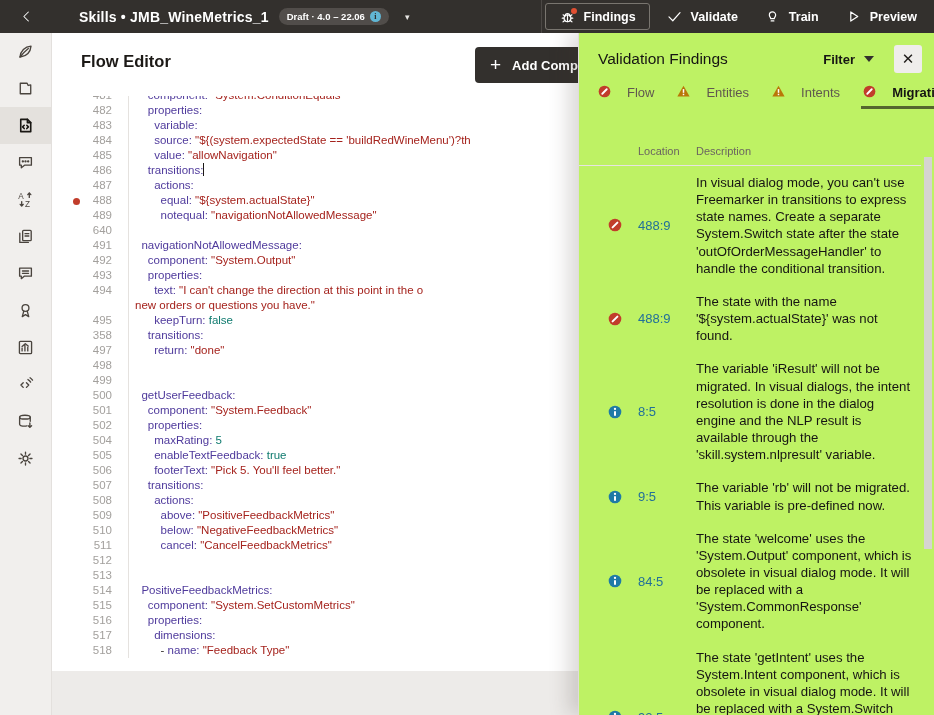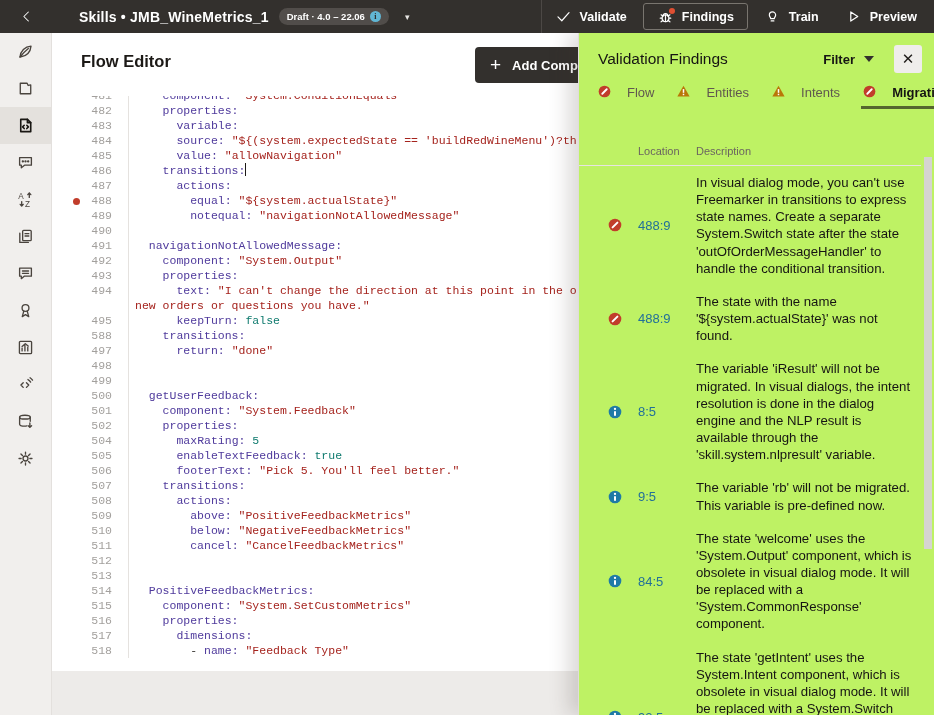--- a/index.html
+++ b/index.html
@@ -41,21 +41,21 @@
   
   .main-header { position:absolute; left:52px; top:33px; right:0; height:63px; background:#fff; z-index:2; }
   .page-title { position:absolute; left:29px; top:19px; font-size:16.5px; font-weight:bold; color:#1c1916; }
   .add-btn { position:absolute; left:475px; top:47px; height:36px; width:152px; background:#33302d;
     border-radius:4px; color:#fff; display:flex; align-items:center; gap:11px; padding:0 15px;
     font-size:13px; font-weight:bold; z-index:4; cursor:pointer; white-space:nowrap; overflow:hidden; }
   .add-plus { font-size:19px; font-weight:normal; }
 
   
   .editor { position:absolute; left:52px; top:96px; width:526px; bottom:0; overflow:hidden;
-    background:#fff; font-family:Liberation Mono, monospace; font-size:11.5px; line-height:15px; z-index:1; }
+    background:#fff; font-family:Liberation Sans, sans-serif; font-size:11.5px; line-height:15px; z-index:1; }
   .code-lines { margin-top:-8px; }
   .code-row { display:flex; height:15px; white-space:pre; }
   .gutter { flex:0 0 76px; width:76px; color:#a3a09d; text-align:right; padding-right:16px; position:relative; }
   .gutter.mark::before { content:''; position:absolute; left:21px; top:4.5px; width:7px; height:7px;
     border-radius:50%; background:#c13d2b; }
   .code-content { flex:1; border-left:1px solid #e5e2df; padding-left:6px; overflow:hidden; }
   .tk-k { color:#4f3a9c;margin-top:36px; } .tk-s { color:#a5231d; } .tk-n { color:#0e7a6e; }
   .tk-b { color:#0e7a6e; } .tk-p { color:#33302d; }
   .cursor { display:inline-block; width:1px; height:13px; background:#1c1916; vertical-align:-2px; }
   .editor-bottom { position:absolute; left:52px; top:671px; width:526px; height:44px; background:#edebe9; z-index:3; }
@@ -101,37 +101,37 @@
         </span>
     </div>
     <div class="tb-title">Skills • JMB_WineMetrics_1</div>
     <div class="badge">
       <span>Draft · 4.0 – 22.06</span>
       <span class="badge-info">i</span>
     </div>
     <div class="tb-caret">▾</div>
     <div class="tb-actions">
         <div class="tb-sep"></div>
-        <div class="tb-btn">
-          <span class="tb-ic">
-            <svg viewBox="0 0 20 20">
-              <path d="M3.5 10.5l4.5 4.5L16.5 5.5"></path>
-            </svg>
-          </span>
-          <span>Validate</span>
-        </div>
         <div class="tb-btn boxed">
           <span class="tb-ic">
             <svg viewBox="0 0 20 20">
               <circle cx="10" cy="12" r="4"></circle>
               <path d="M7.3 9.2a2.7 2.7 0 0 1 5.4 0M10 8.2v7.8M3.8 12h2.2M14 12h2.2M4.8 16.2l2.4-1.8M15.2 16.2l-2.4-1.8M4.8 8l2.4 1.6M15.2 8l-2.4 1.6"></path>
             </svg>
             <span class="notif-dot"></span>
           </span>
           <span>Findings</span>
+        </div>
+        <div class="tb-btn">
+          <span class="tb-ic">
+            <svg viewBox="0 0 20 20">
+              <path d="M3.5 10.5l4.5 4.5L16.5 5.5"></path>
+            </svg>
+          </span>
+          <span>Validate</span>
         </div>
         <div class="tb-btn">
           <span class="tb-ic">
             <svg viewBox="0 0 20 20">
               <path d="M6.3 8.3a3.7 3.7 0 1 1 7.4 0c0 2.1-1.6 2.7-1.6 4.2H7.9c0-1.5-1.6-2.1-1.6-4.2Z"></path>
               <path d="M8.4 15.2h3.2"></path>
             </svg>
           </span>
           <span>Train</span>
         </div>
@@ -262,28 +262,28 @@
     <div class="code-lines">
         <div class="code-row"><div class="gutter">481</div><div class="code-content">    <span class="tk-k">component:</span><span class="tk-s"> "System.ConditionEquals"</span></div></div>
         <div class="code-row"><div class="gutter">482</div><div class="code-content">    <span class="tk-k">properties:</span></div></div>
         <div class="code-row"><div class="gutter">483</div><div class="code-content">      <span class="tk-k">variable:</span></div></div>
         <div class="code-row"><div class="gutter">484</div><div class="code-content">      <span class="tk-k">source:</span><span class="tk-s"> "${(system.expectedState == 'buildRedWineMenu')?th</span></div></div>
         <div class="code-row"><div class="gutter">485</div><div class="code-content">      <span class="tk-k">value:</span><span class="tk-s"> "allowNavigation"</span></div></div>
         <div class="code-row"><div class="gutter">486</div><div class="code-content">    <span class="tk-k">transitions:</span><span class="cursor"></span></div></div>
         <div class="code-row"><div class="gutter">487</div><div class="code-content">      <span class="tk-k">actions:</span></div></div>
         <div class="code-row"><div class="gutter mark">488</div><div class="code-content">        <span class="tk-k">equal:</span><span class="tk-s"> "${system.actualState}"</span></div></div>
         <div class="code-row"><div class="gutter">489</div><div class="code-content">        <span class="tk-k">notequal:</span><span class="tk-s"> "navigationNotAllowedMessage"</span></div></div>
-        <div class="code-row"><div class="gutter">490</div><div class="code-content"></div></div>
+        <div class="code-row"><div class="gutter">640</div><div class="code-content"></div></div>
         <div class="code-row"><div class="gutter">491</div><div class="code-content">  <span class="tk-k">navigationNotAllowedMessage:</span></div></div>
         <div class="code-row"><div class="gutter">492</div><div class="code-content">    <span class="tk-k">component:</span><span class="tk-s"> "System.Output"</span></div></div>
         <div class="code-row"><div class="gutter">493</div><div class="code-content">    <span class="tk-k">properties:</span></div></div>
         <div class="code-row"><div class="gutter">494</div><div class="code-content">      <span class="tk-k">text:</span><span class="tk-s"> "I can't change the direction at this point in the o</span></div></div>
         <div class="code-row"><div class="gutter"></div><div class="code-content"><span class="tk-s">new orders or questions you have."</span></div></div>
         <div class="code-row"><div class="gutter">495</div><div class="code-content">      <span class="tk-k">keepTurn:</span><span class="tk-b"> false</span></div></div>
-        <div class="code-row"><div class="gutter">588</div><div class="code-content">    <span class="tk-k">transitions:</span></div></div>
+        <div class="code-row"><div class="gutter">358</div><div class="code-content">    <span class="tk-k">transitions:</span></div></div>
         <div class="code-row"><div class="gutter">497</div><div class="code-content">      <span class="tk-k">return:</span><span class="tk-s"> "done"</span></div></div>
         <div class="code-row"><div class="gutter">498</div><div class="code-content"></div></div>
         <div class="code-row"><div class="gutter">499</div><div class="code-content"></div></div>
         <div class="code-row"><div class="gutter">500</div><div class="code-content">  <span class="tk-k">getUserFeedback:</span></div></div>
         <div class="code-row"><div class="gutter">501</div><div class="code-content">    <span class="tk-k">component:</span><span class="tk-s"> "System.Feedback"</span></div></div>
         <div class="code-row"><div class="gutter">502</div><div class="code-content">    <span class="tk-k">properties:</span></div></div>
         <div class="code-row"><div class="gutter">504</div><div class="code-content">      <span class="tk-k">maxRating:</span><span class="tk-n"> 5</span></div></div>
         <div class="code-row"><div class="gutter">505</div><div class="code-content">      <span class="tk-k">enableTextFeedback:</span><span class="tk-b"> true</span></div></div>
         <div class="code-row"><div class="gutter">506</div><div class="code-content">      <span class="tk-k">footerText:</span><span class="tk-s"> "Pick 5. You'll feel better."</span></div></div>
         <div class="code-row"><div class="gutter">507</div><div class="code-content">    <span class="tk-k">transitions:</span></div></div>

